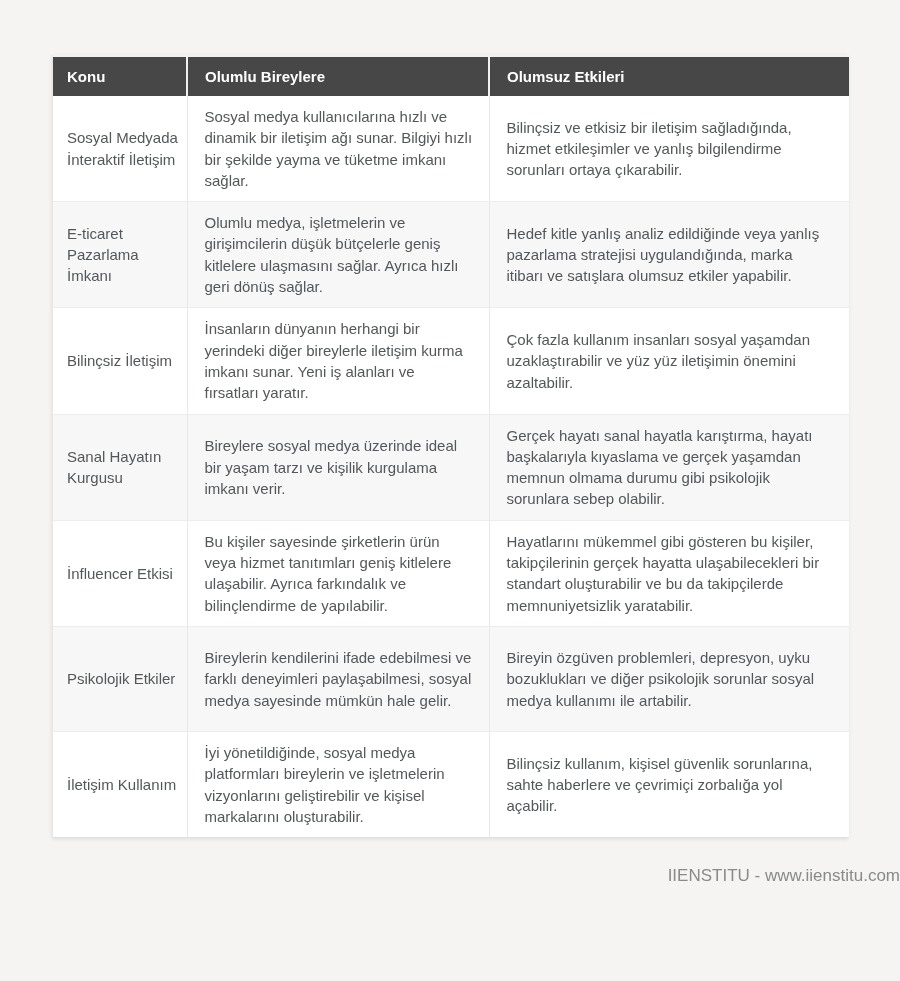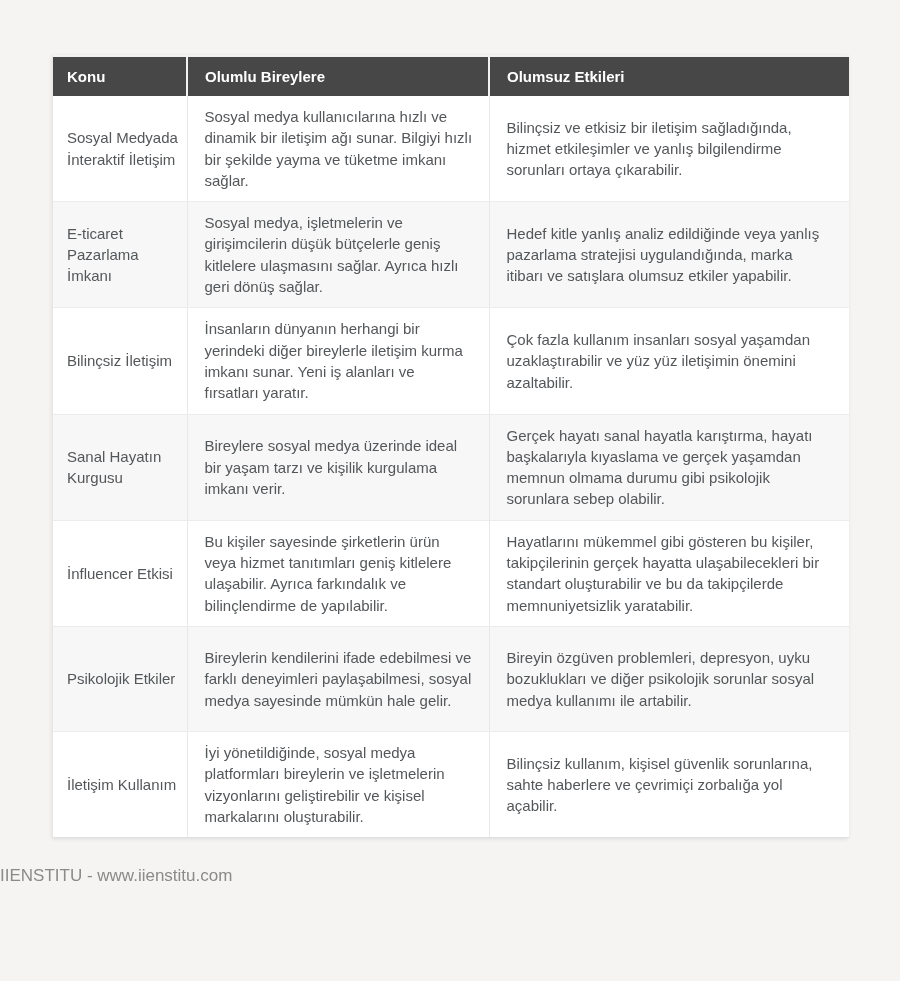--- a/index.html
+++ b/index.html
@@ -61,21 +61,21 @@
   tbody td + td { border-left: 1px solid #e8e8e8; }
   tbody td:nth-child(2),
   tbody td:nth-child(3) { padding-left: 17px; padding-right: 16px; }
   tbody tr:nth-child(even) td { background: #f7f7f7; }
   tbody tr:last-child td { border-bottom: 1px solid #e0e0e0; }
   .card-body {
     border-left: 1px solid #e6e6e6;
     border-right: 1px solid #e6e6e6;
   }
   .footer {
-    text-align: left;
+    text-align: right;
     color: #8a8a8a;
     font-size: 17px;
     margin-top: 28px;
   }
 </style>
 </head>
 <body>
 
 <div class="card">
   <div class="card-body">
@@ -93,21 +93,21 @@
         </tr>
       </thead>
       <tbody>
         <tr>
           <td>Sosyal Medyada İnteraktif İletişim</td>
           <td>Sosyal medya kullanıcılarına hızlı ve dinamik bir iletişim ağı sunar. Bilgiyi hızlı bir şekilde yayma ve tüketme imkanı sağlar.</td>
           <td>Bilinçsiz ve etkisiz bir iletişim sağladığında, hizmet etkileşimler ve yanlış bilgilendirme sorunları ortaya çıkarabilir.</td>
         </tr>
         <tr>
           <td>E-ticaret Pazarlama İmkanı</td>
-          <td>Sosyal medya, işletmelerin ve girişimcilerin düşük bütçelerle geniş kitlelere ulaşmasını sağlar. Ayrıca hızlı geri dönüş sağlar.</td>
+          <td>Olumlu medya, işletmelerin ve girişimcilerin düşük bütçelerle geniş kitlelere ulaşmasını sağlar. Ayrıca hızlı geri dönüş sağlar.</td>
           <td>Hedef kitle yanlış analiz edildiğinde veya yanlış pazarlama stratejisi uygulandığında, marka itibarı ve satışlara olumsuz etkiler yapabilir.</td>
         </tr>
         <tr>
           <td>Bilinçsiz İletişim</td>
           <td>İnsanların dünyanın herhangi bir yerindeki diğer bireylerle iletişim kurma imkanı sunar. Yeni iş alanları ve fırsatları yaratır.</td>
           <td>Çok fazla kullanım insanları sosyal yaşamdan uzaklaştırabilir ve yüz yüz iletişimin önemini azaltabilir.</td>
         </tr>
         <tr>
           <td>Sanal Hayatın Kurgusu</td>
           <td>Bireylere sosyal medya üzerinde ideal bir yaşam tarzı ve kişilik kurgulama imkanı verir.</td>

